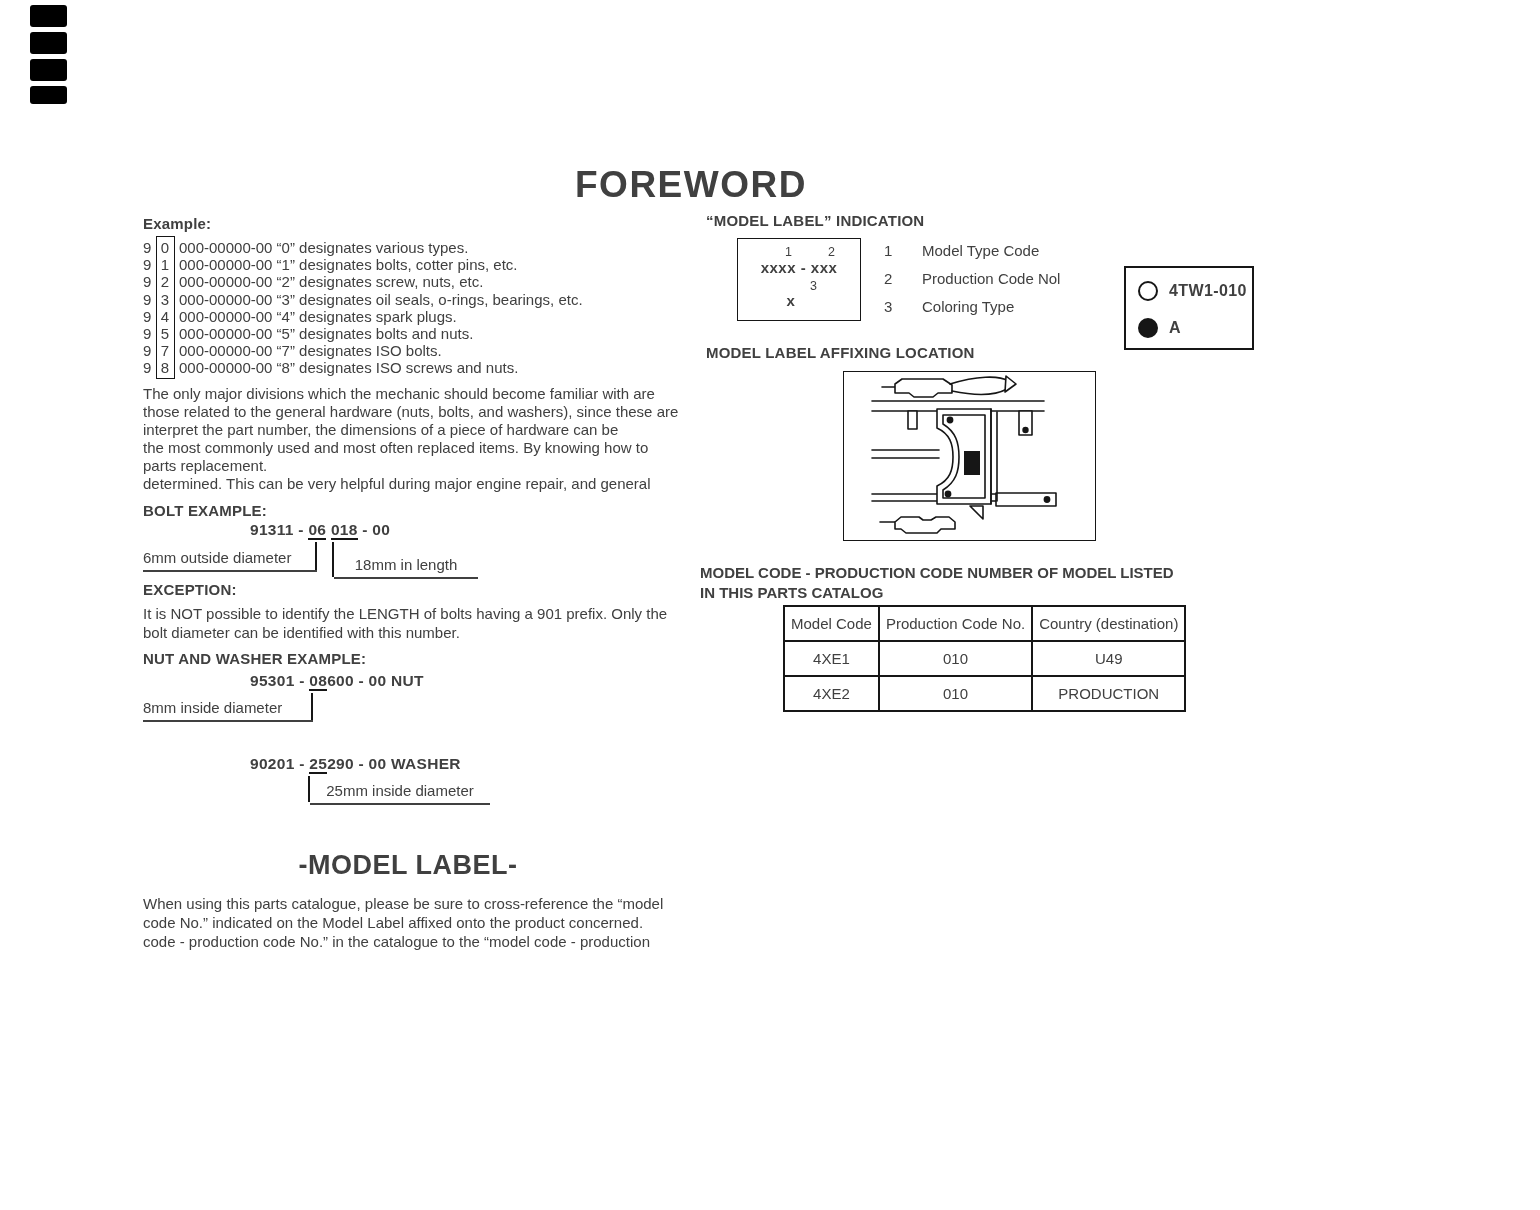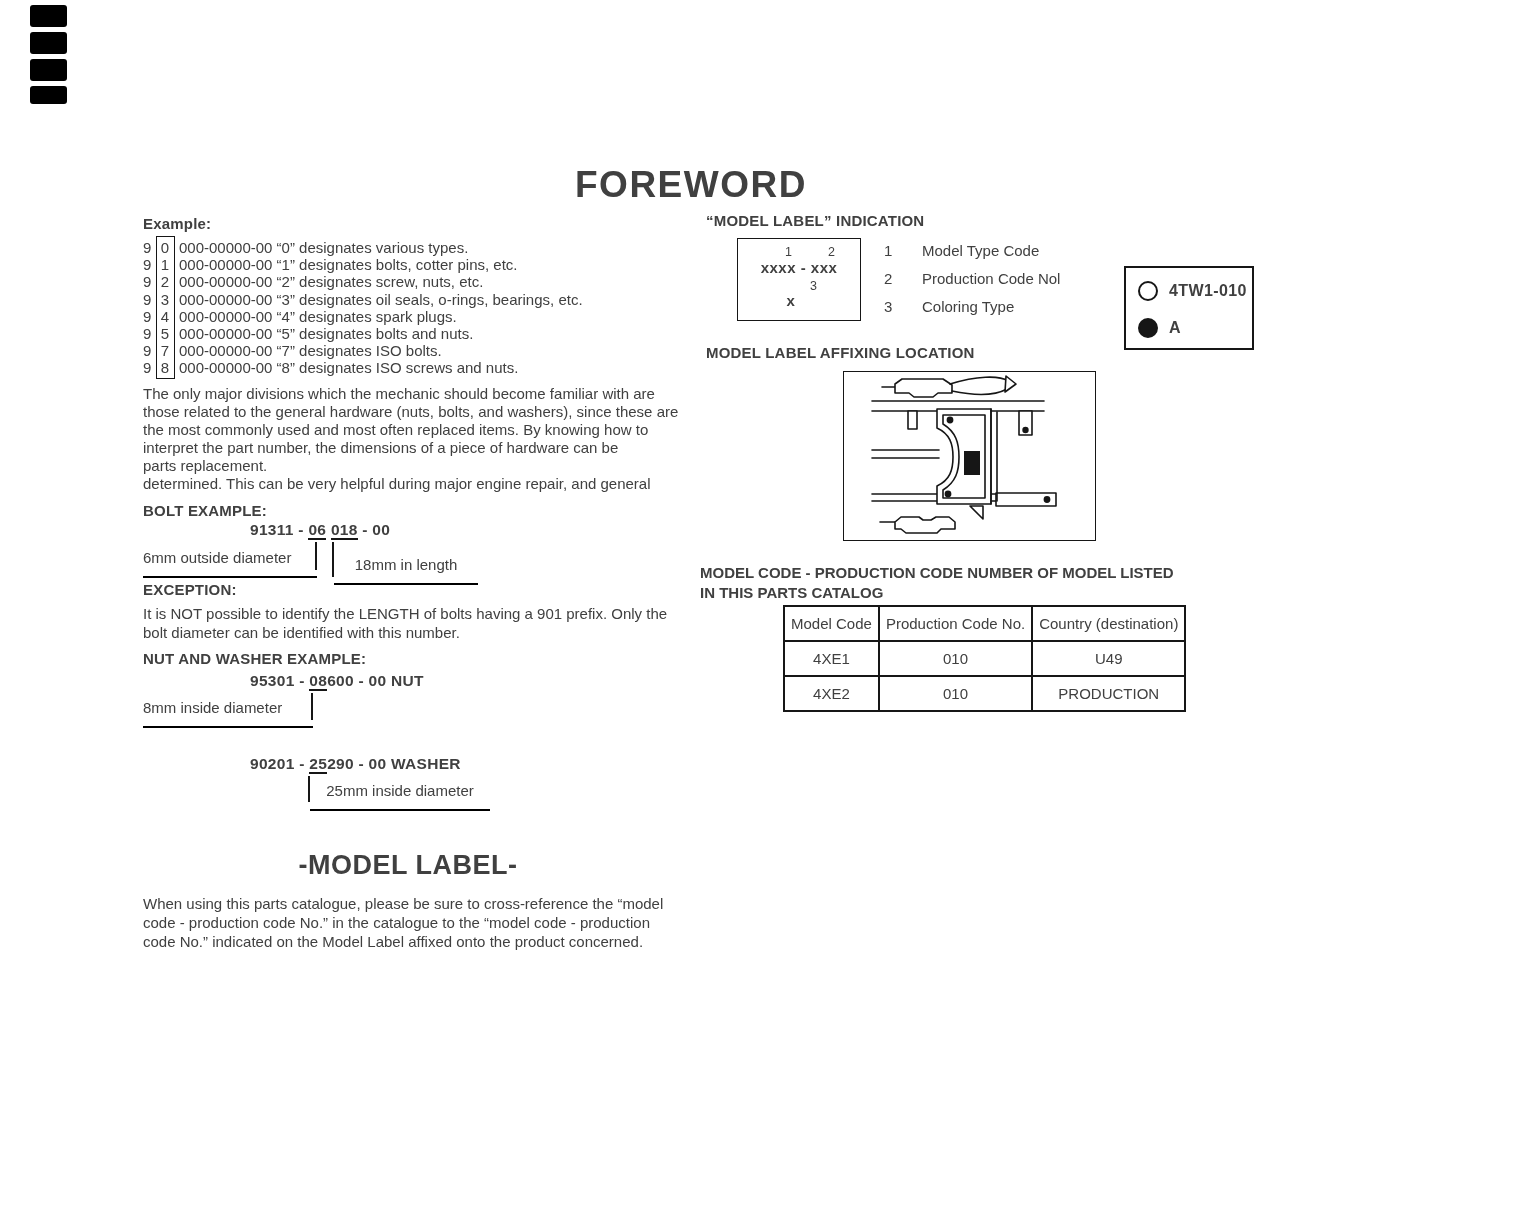--- a/index.html
+++ b/index.html
@@ -20,22 +20,22 @@
   .ex-prefix { width:13px; }
   .ex-digit { width:18px; text-align:center; }
   .ex-rest { margin-left:5px; white-space:nowrap; }
   .digit-box { border:1.5px solid #161616; pointer-events:none; }
   .pline { font-size:15px; line-height:17.9px; white-space:nowrap; }
   .pline2 { font-size:15px; line-height:19px; white-space:nowrap; }
   .partnum { font-size:15.5px; font-weight:700; letter-spacing:.3px; white-space:nowrap; }
   .useg { border-bottom:2.5px solid #161616; }
   .vline { position:absolute; width:2px; background:#161616; }
   .lead-label {
-    position:absolute; font-size:15px; border-bottom:2px solid #000000;
-    padding-bottom:10px; white-space:nowrap;
+    position:absolute; font-size:15px; border-bottom:2px solid #404040;
+    padding-bottom:4px; white-space:nowrap;
   }
   .model-label-h { font-size:27px; font-weight:700; letter-spacing:.5px; text-align:center; }
   
   .ind-box { border:1.5px solid #161616; }
   .sup { position:absolute; font-size:12.5px; font-weight:400; }
   .codes-line { position:absolute; left:0; width:100%; text-align:center; font-size:15px; font-weight:700; letter-spacing:.5px; }
   .legend-row { position:absolute; display:flex; font-size:15px; }
   .legend-num { width:12px; }
   .legend-label { margin-left:26px; white-space:nowrap; }
   .plate-box { border:2px solid #161616; }
@@ -107,22 +107,22 @@
       <span class="ex-prefix">9</span>
         <span class="ex-digit">8</span>
         <span class="ex-rest">000-00000-00 “8” designates ISO screws and nuts.</span>
     </div>
   </div>
   <div class="abs digit-box" style="left:156px; top:236px; width:19px; height:143px;"></div>
 
   <div class="abs" style="left:143px; top:385px;">
     <div class="pline">The only major divisions which the mechanic should become familiar with are</div>
     <div class="pline">those related to the general hardware (nuts, bolts, and washers), since these are</div>
+    <div class="pline">interpret the part number, the dimensions of a piece of hardware can be</div>
     <div class="pline">the most commonly used and most often replaced items. By knowing how to</div>
-    <div class="pline">interpret the part number, the dimensions of a piece of hardware can be</div>
     <div class="pline">parts replacement.</div>
     <div class="pline">determined. This can be very helpful during major engine repair, and general</div>
   </div>
 
   <div class="abs h15" style="left:143px; top:502px;">BOLT EXAMPLE:</div>
 
   <div class="abs partnum" style="left:250px; top:521px;">
     <span>91311 - </span><span class="useg">06</span><span> </span><span class="useg">018</span><span> - 00</span>
   </div>
   <div class="vline" style="left:315px; top:542px; height:28px;"></div>
@@ -146,22 +146,22 @@
 
   <div class="abs partnum" style="left:250px; top:755px;">
     <span>90201 - </span><span class="useg">25</span><span>290 - 00 WASHER</span>
   </div>
   <div class="vline" style="left:308px; top:776px; height:26px;"></div>
   <div class="lead-label" style="left:310px; top:782px; width:180px; text-align:center;">25mm inside diameter</div>
 
   <div class="abs model-label-h" style="left:143px; top:850px; width:530px;">-MODEL LABEL-</div>
   <div class="abs" style="left:143px; top:894px;">
     <div class="pline2">When using this parts catalogue, please be sure to cross-reference the “model</div>
+    <div class="pline2">code No.” indicated on the Model Label affixed onto the product concerned.</div>
     <div class="pline2">code - production code No.” in the catalogue to the “model code - production</div>
-    <div class="pline2">code No.” indicated on the Model Label affixed onto the product concerned.</div>
   </div>
 
   <div class="abs h15" style="left:706px; top:212px;">“MODEL LABEL” INDICATION</div>
 
   <div class="abs ind-box" style="left:737px; top:238px; width:124px; height:83px;">
     <span class="sup" style="left:47px; top:6px;">1</span>
     <span class="sup" style="left:90px; top:6px;">2</span>
     <div class="codes-line" style="top:20px;">xxxx - xxx</div>
     <span class="sup" style="left:72px; top:40px;">3</span>
     <div class="codes-line" style="top:53px; left:-8px;">x</div>

